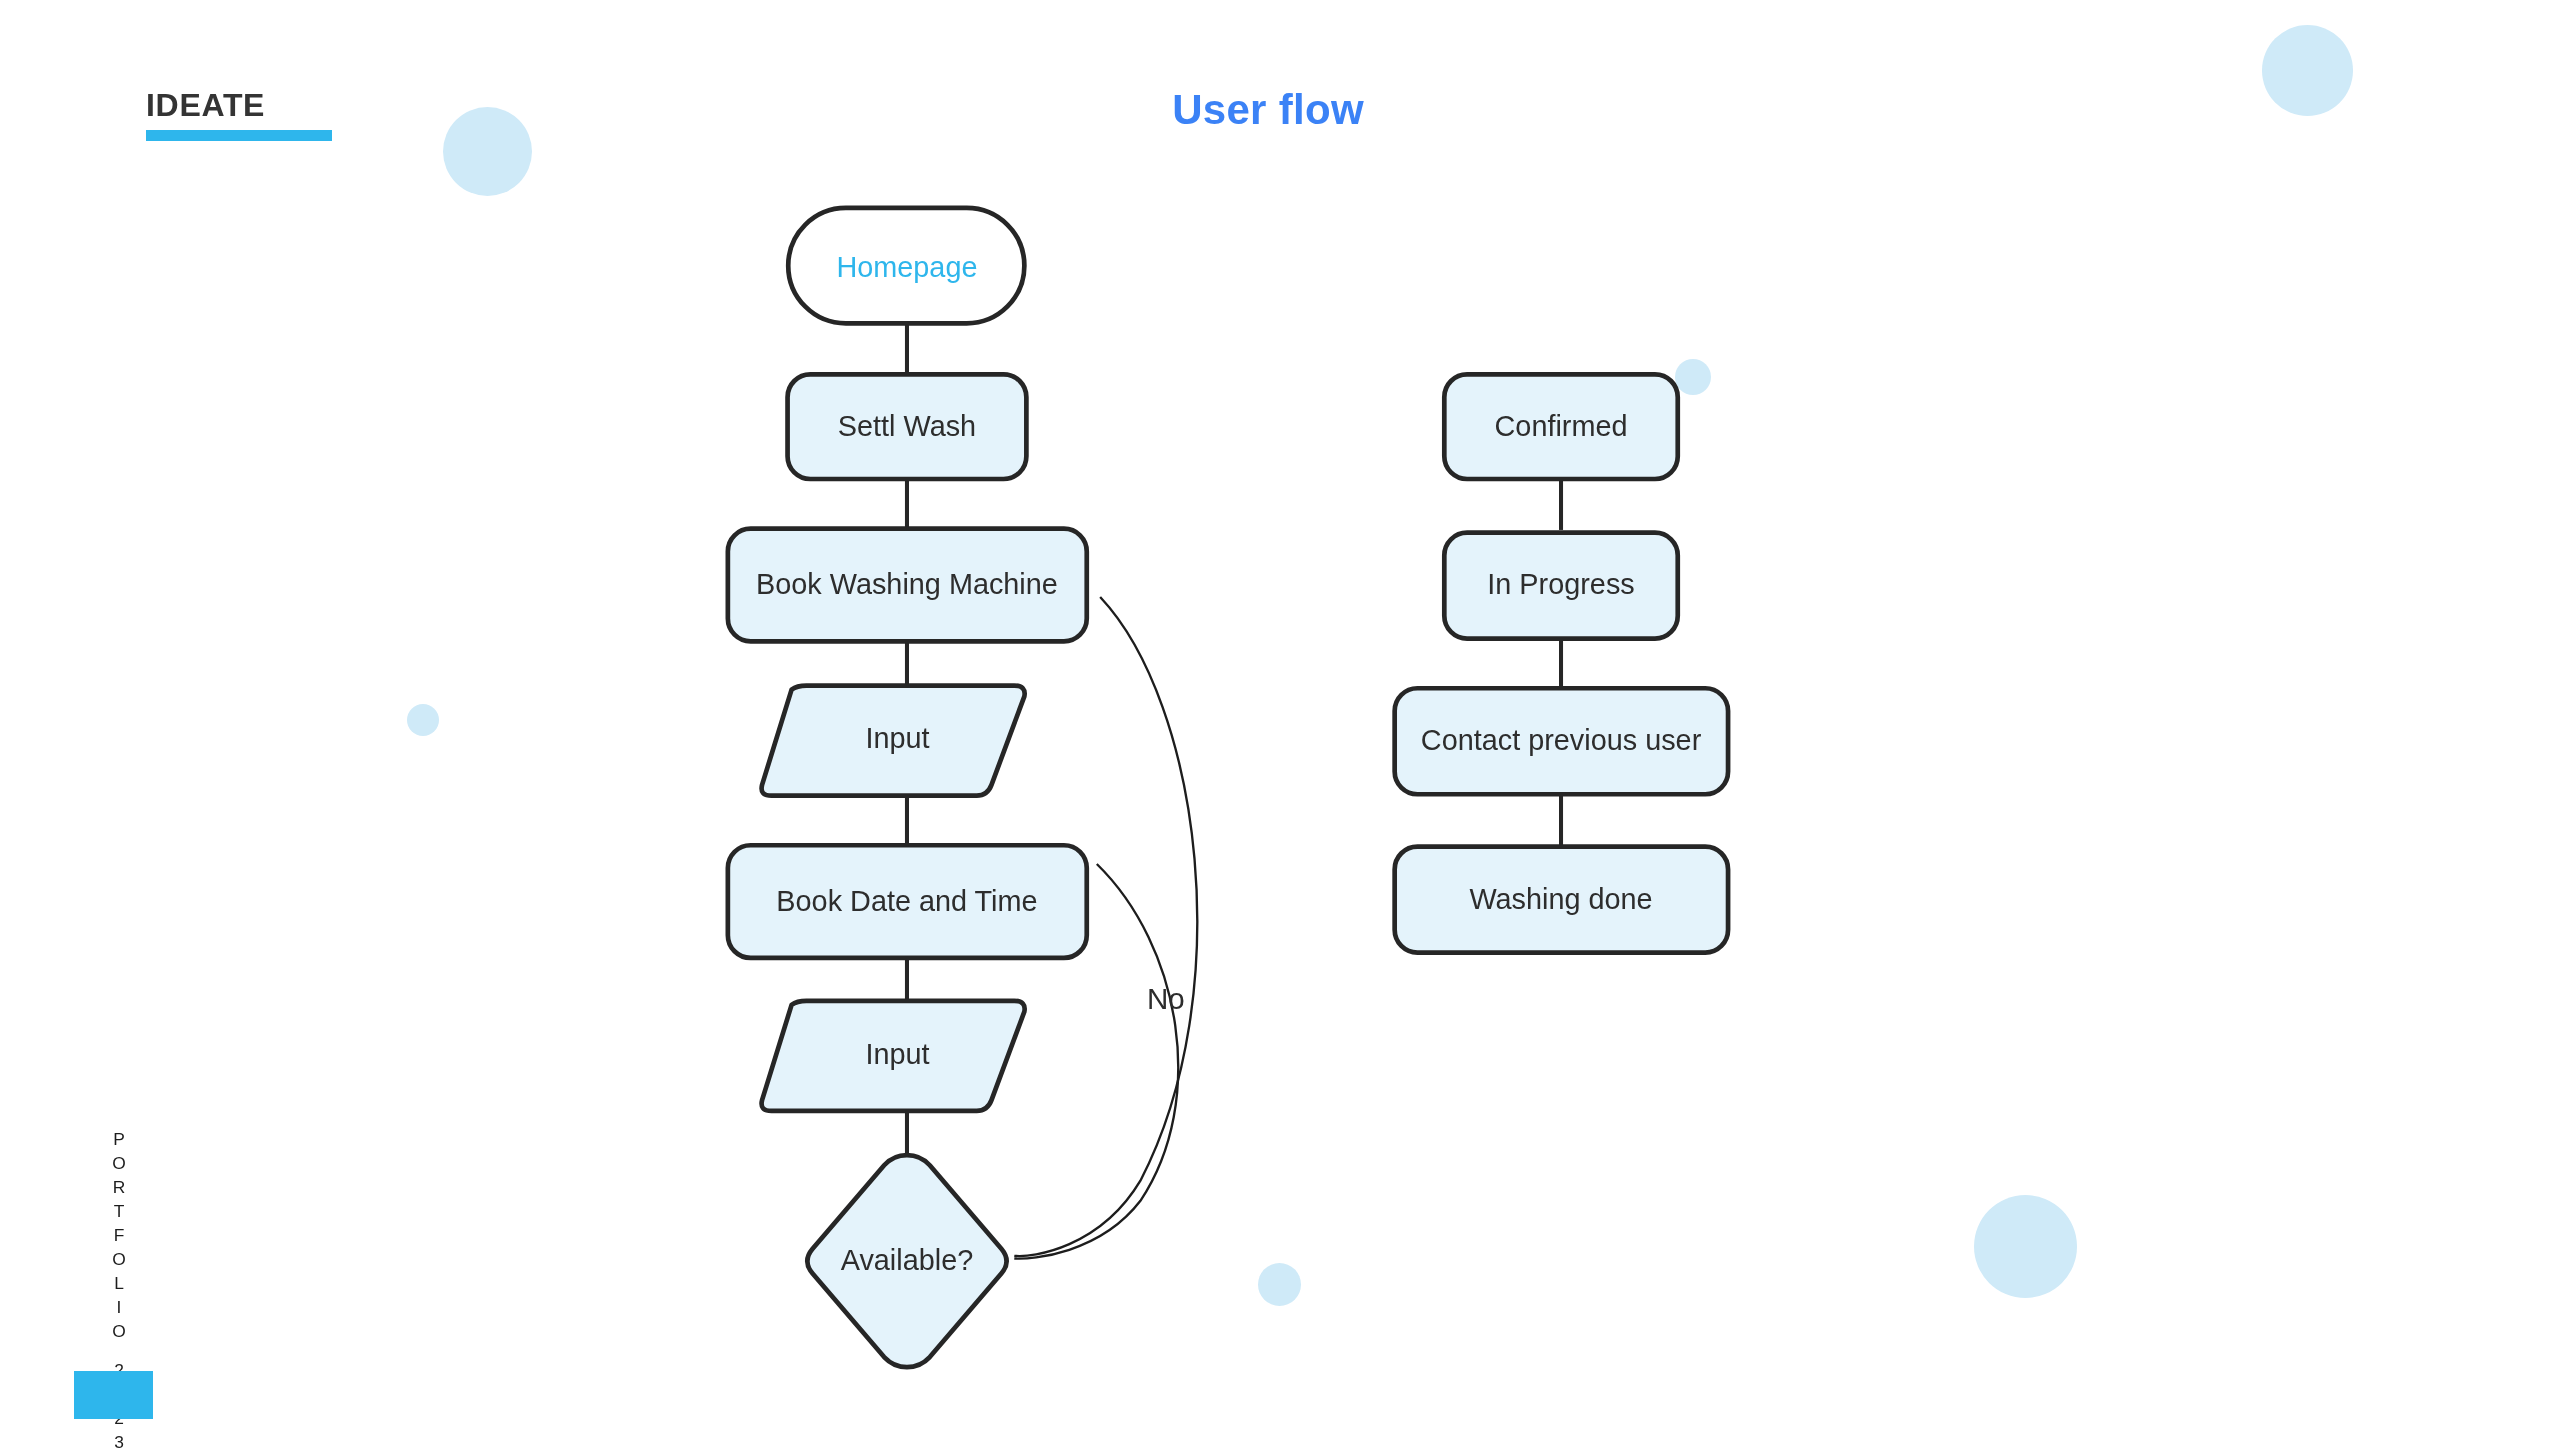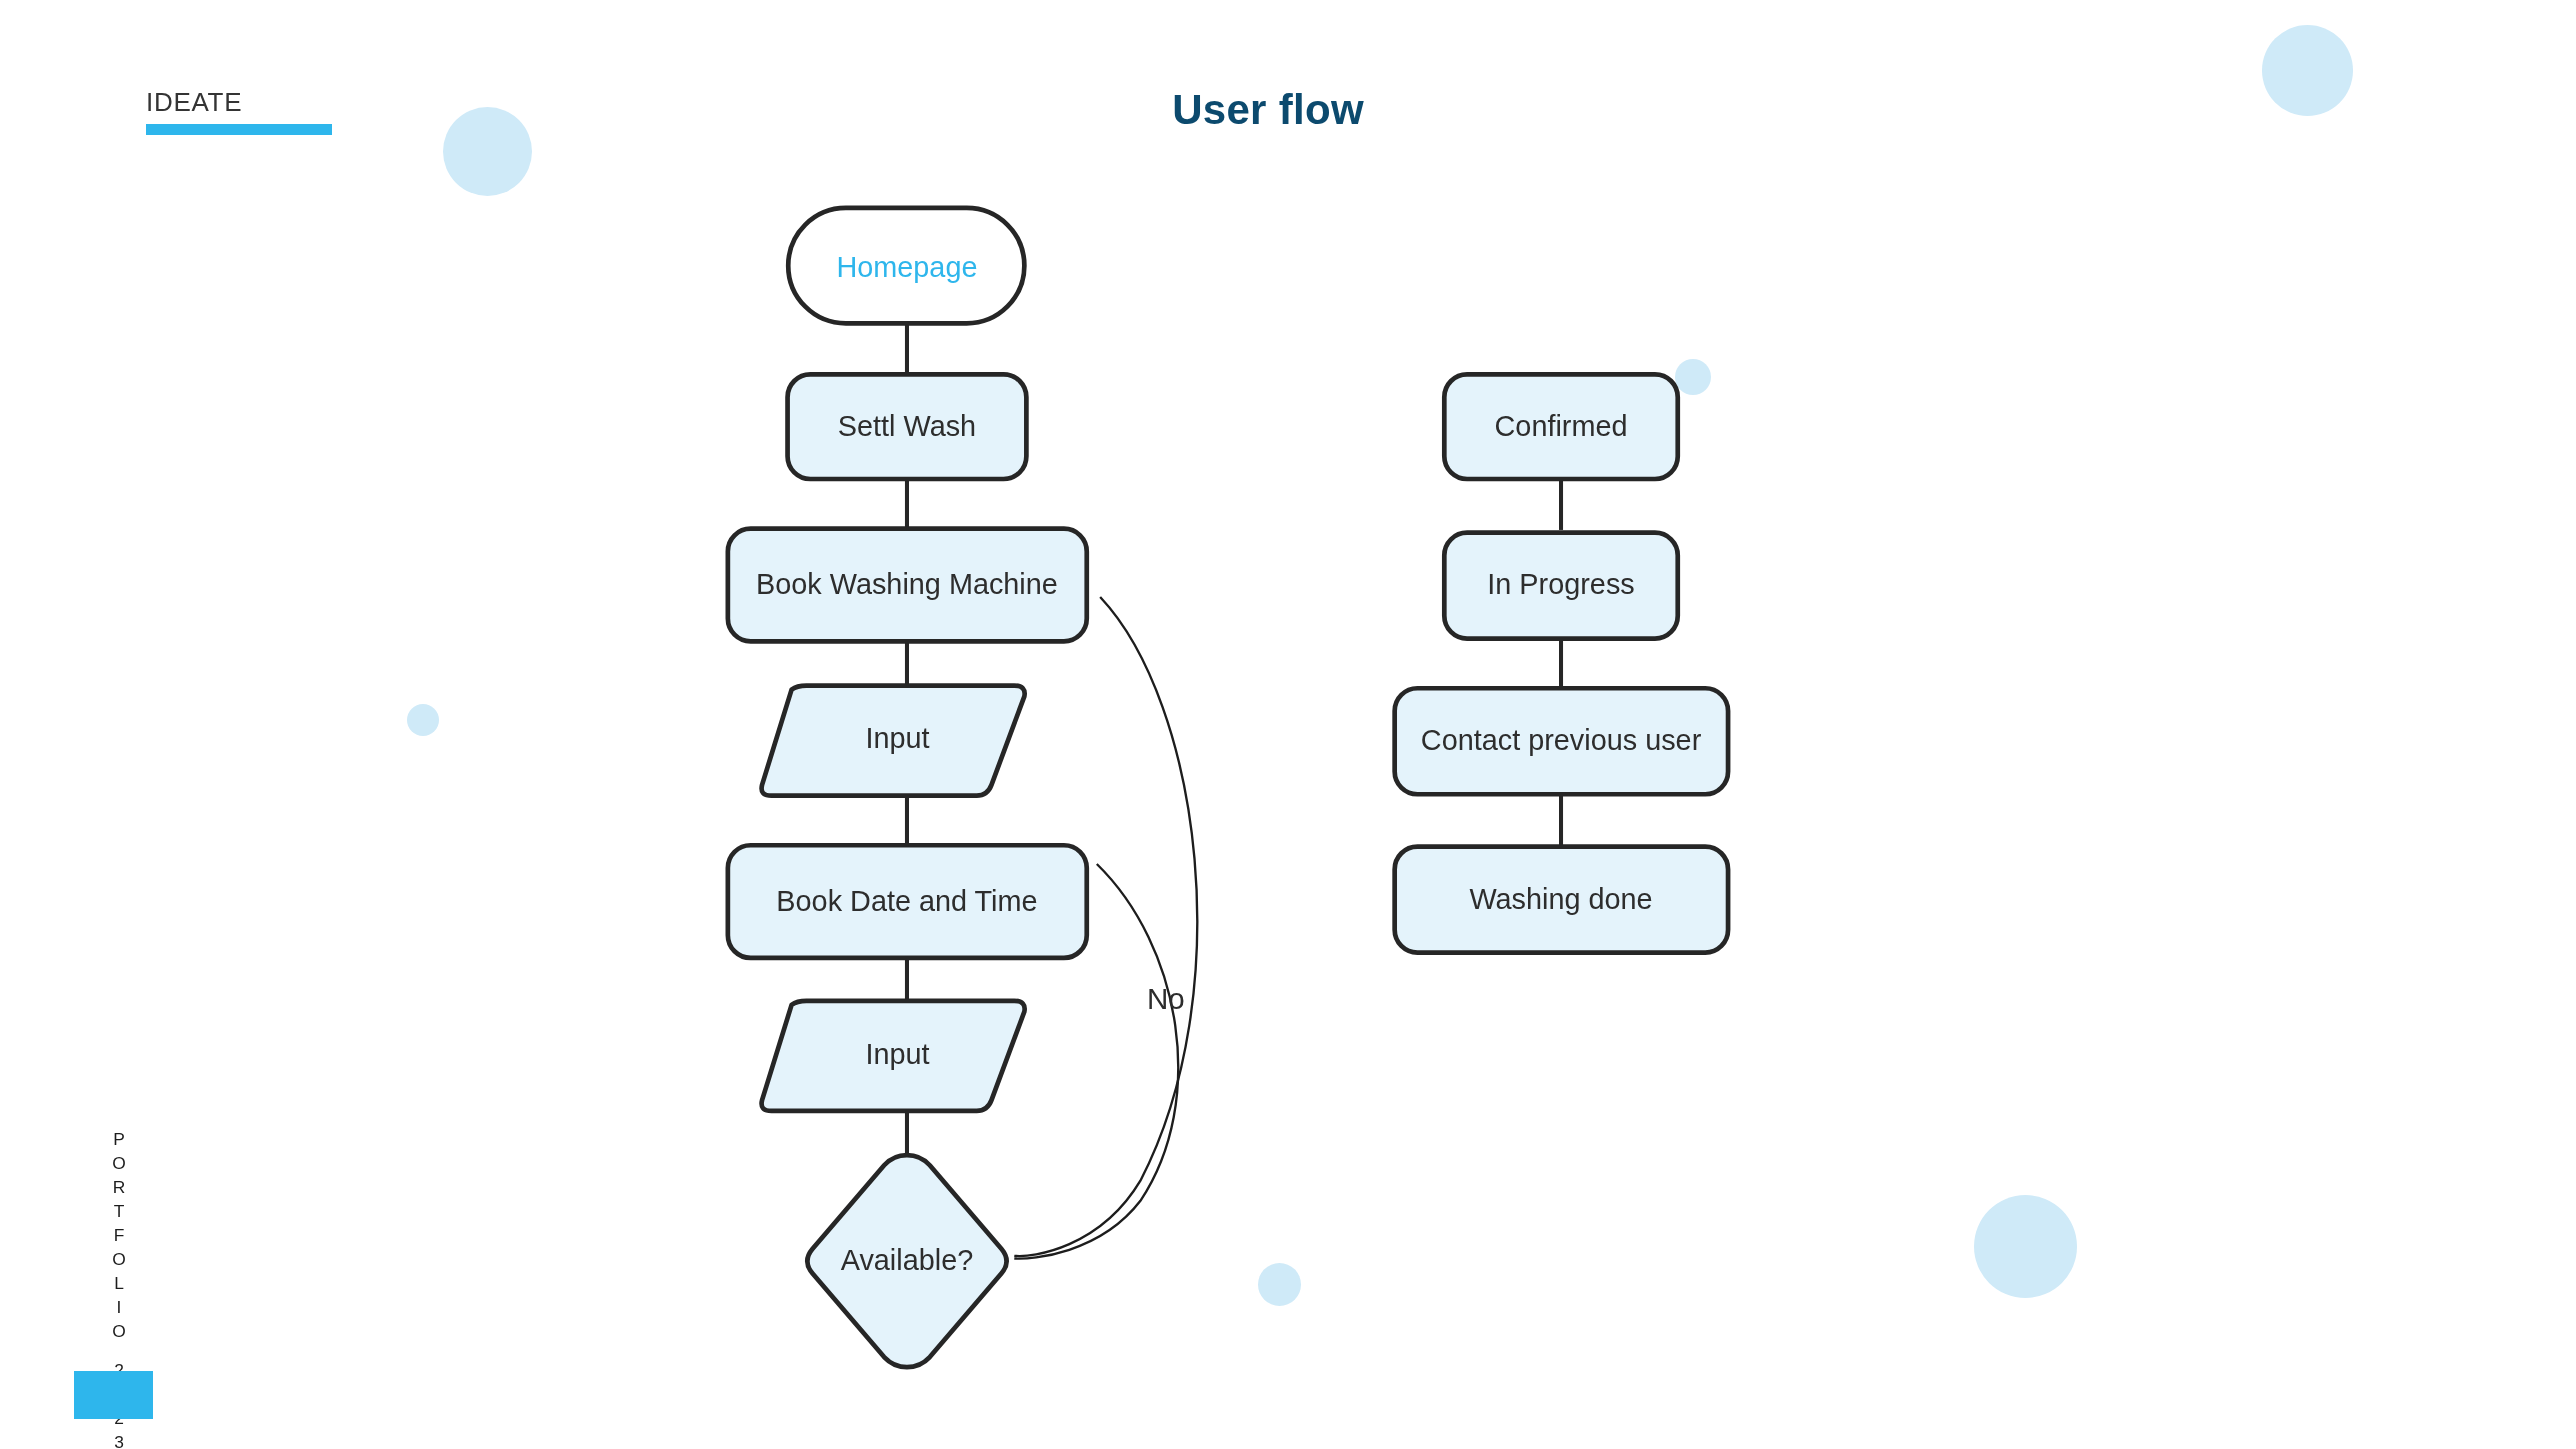--- a/index.html
+++ b/index.html
@@ -24,42 +24,42 @@
     pointer-events: none;
   }
 
   
   #ideate-block {
     position: absolute;
     left: 146px;
     top: 89px;
   }
   #ideate-label {
-    font-size: 26px;
-    font-weight: 400;
+    font-size: 32px;
+    font-weight: 700;
     color: #343434;
     letter-spacing: 0.7px;
     line-height: 1;
   }
   #ideate-rule {
     margin-top: 9.4px;
     width: 186px;
     height: 10.7px;
     background: #2eb6ec;
   }
 
   #page-title {
     position: absolute;
     left: 0;
     top: 86px;
     width: 2576px;
     text-align: center;
     font-size: 42px;
     font-weight: 700;
-    color: #0c4a6e;
+    color: #3b82f6;
     letter-spacing: 0.3px;
   }
   #page-title-inner { display: inline-block; margin-left: -40px; }
 
   
   #rail {
     position: absolute;
     left: 99px;
     top: 1127px;
     width: 40px;

